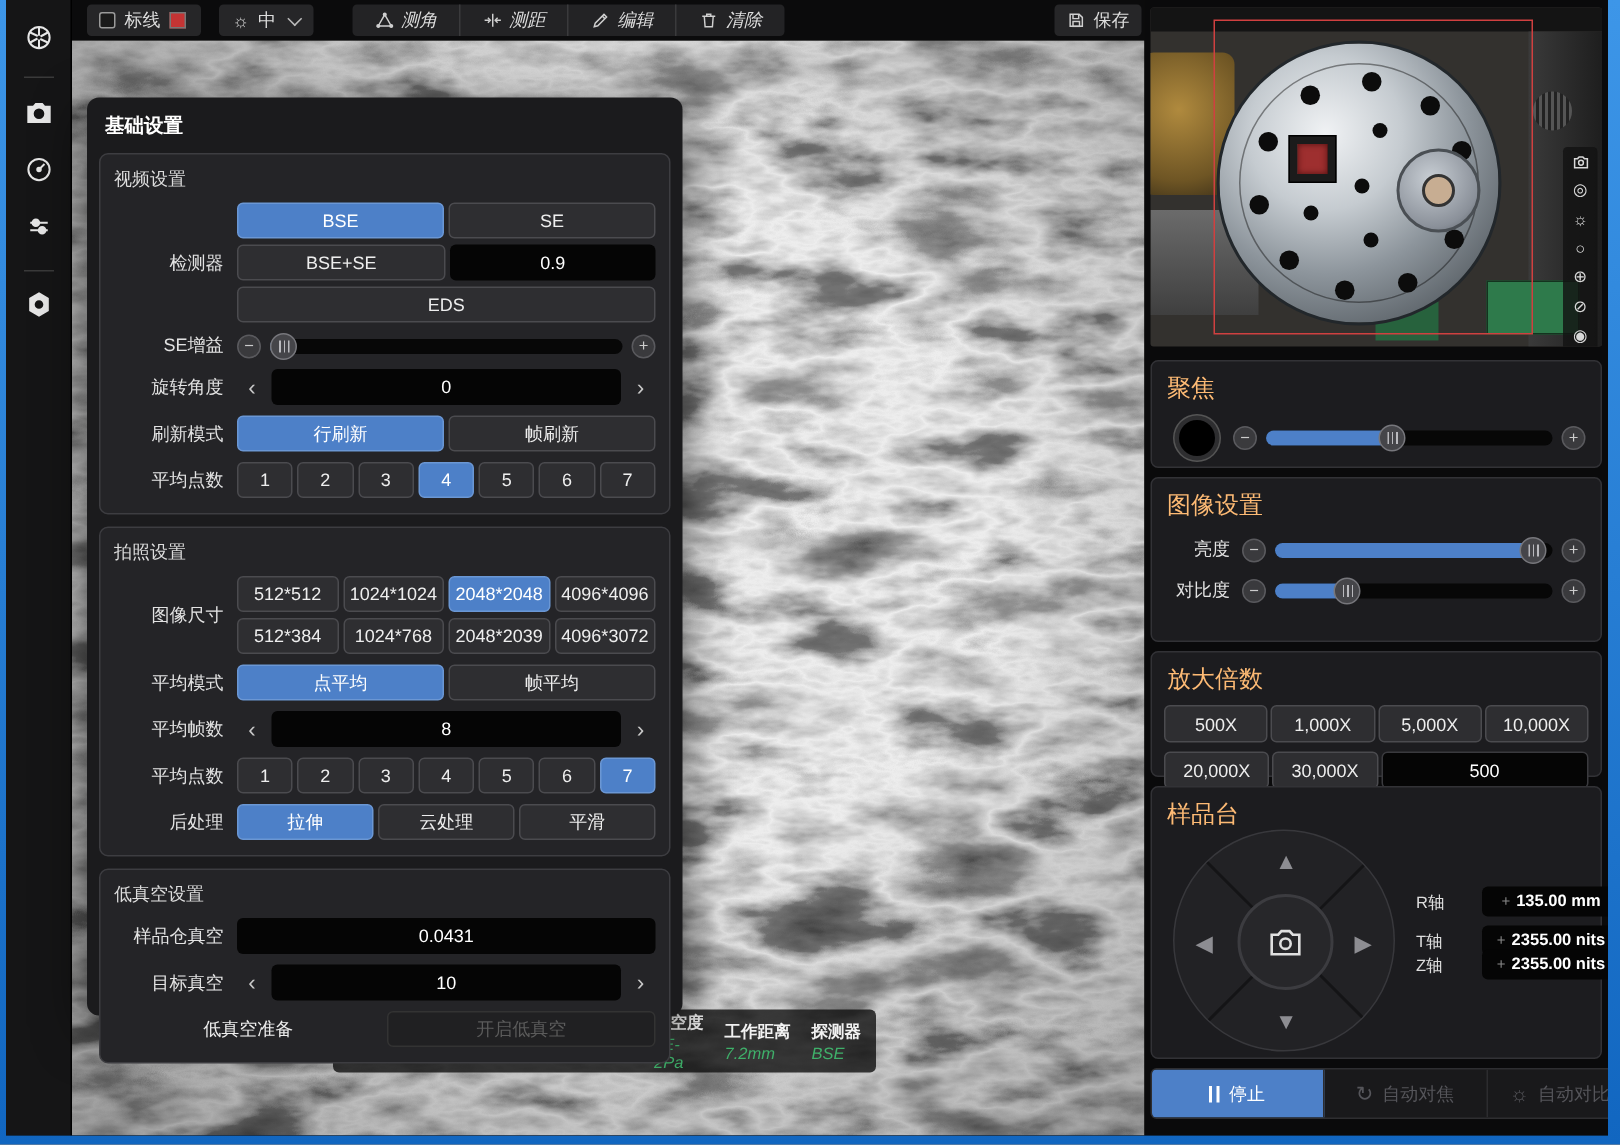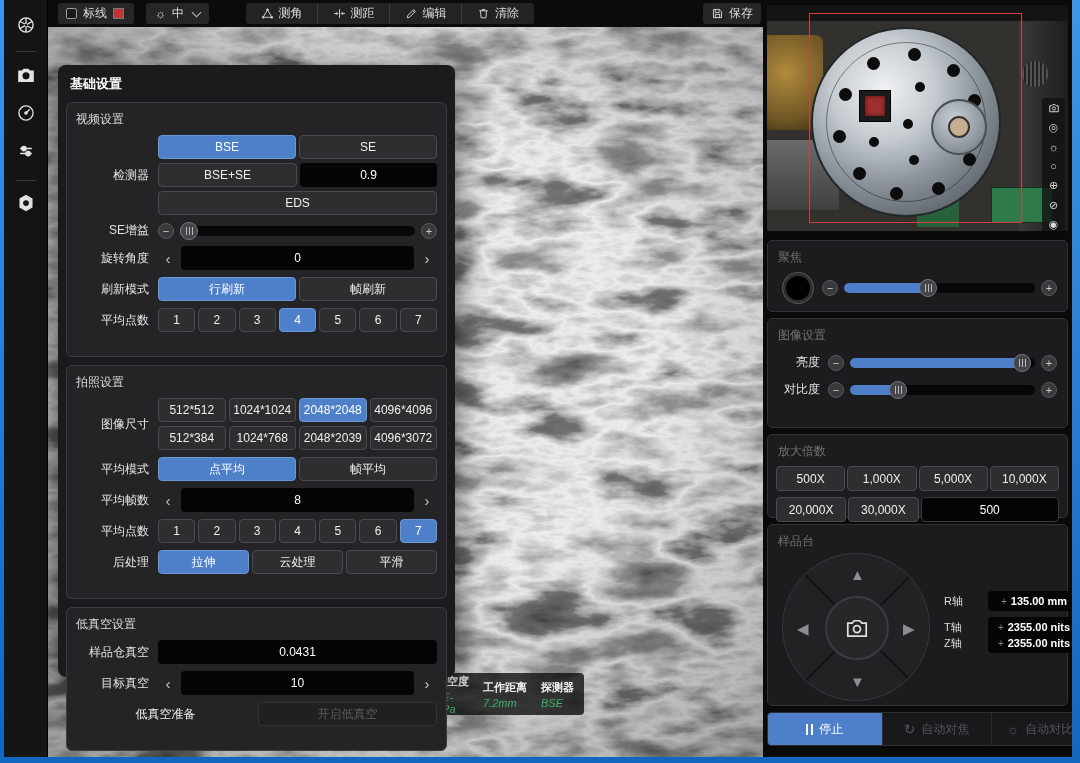--- a/index.html
+++ b/index.html
@@ -30,21 +30,21 @@
 
   
   .canvas{position:absolute;left:44px;top:27px;width:715px;height:730px;background:#1c1c1c;overflow:hidden;}
   .canvas svg.sem{position:absolute;left:0;top:0;}
   .vign{position:absolute;inset:0;background:radial-gradient(ellipse at 55% 45%,rgba(0,0,0,0) 40%,rgba(0,0,0,.35) 100%);}
 
   
   .panel{position:absolute;left:54px;top:65px;width:397px;height:612px;background:#1b1b1d;border-radius:8px;
     box-shadow:0 10px 34px rgba(0,0,0,.65);z-index:6;color:#e8e8e8;}
   .panel-title{font-size:13px;font-weight:bold;padding:10px 12px 4px;color:#fff;}
-  .section{margin:5px 8px 8px;background:var(--card);border:1px solid var(--card-brd);border-radius:6px;padding:6px 9px 24px;}
+  .section{margin:5px 8px 8px;background:var(--card);border:1px solid var(--card-brd);border-radius:6px;padding:6px 9px 10px;}
   .sec-title{font-size:12px;color:#ddd;margin:2px 0 4px;}
   .row{display:flex;align-items:center;margin-top:7px;}
   .rlabel{width:82px;text-align:right;padding-right:9px;font-size:12px;color:#e3e3e3;flex:none;}
   .ctrl{flex:1;display:flex;gap:3px;align-items:center;}
   .btn{flex:1;height:24px;background:var(--btn);border:1px solid var(--btn-brd);border-radius:4px;color:#eee;font-size:12px;
     display:flex;align-items:center;justify-content:center;cursor:pointer;white-space:nowrap;}
   .btn.sel{background:var(--accent);border-color:var(--accent-brd);color:#fff;}
   .btn.dim{background:#202022;border-color:#333;color:#5b5b5b;cursor:default;}
   .valbox{flex:1;height:24px;background:#050505;border-radius:4px;color:#fff;font-size:12px;display:flex;align-items:center;justify-content:center;}
   .chev{width:20px;height:24px;display:flex;align-items:center;justify-content:center;color:#c9c9c9;font-size:15px;cursor:pointer;flex:none;}
@@ -67,21 +67,21 @@
   .scale{width:72px;text-align:center;flex:none;}
   .scale-line{height:2px;background:#f2f2f2;margin:0 4px 4px;}
   .scale-text{color:#f0f0f0;font-size:11px;}
   .stat{display:flex;flex-direction:column;gap:2px;}
   .stat .lb{color:#f2f2f2;font-size:11px;font-weight:bold;white-space:nowrap;}
   .stat .vl{color:var(--green);font-size:11px;font-style:italic;}
 
   
   .rightpane{position:absolute;left:759px;top:0;width:309px;height:757px;background:#0a0a0b;}
   .rcard{position:absolute;left:4px;width:301px;background:#1c1c1f;border:1px solid #323236;border-radius:5px;color:#e8e8e8;}
-  .rtitle{font-size:12px;color:#737373;padding:8px 10px 0;}
+  .rtitle{font-size:16px;color:#fdba74;padding:8px 10px 0;}
 
   
   .cam{position:absolute;left:4px;top:5px;width:301px;height:226px;background:#33312e;border-radius:2px;overflow:hidden;}
   .cam .mach-top{position:absolute;left:0;top:0;width:301px;height:16px;background:#141414;}
   .cam .brass{position:absolute;left:-6px;top:30px;width:62px;height:95px;background:radial-gradient(circle at 40% 40%,#b08a3e,#6e5524 70%,#3c3019 100%);border-radius:8px;}
   .cam .mach-l{position:absolute;left:0;top:135px;width:72px;height:70px;background:linear-gradient(180deg,#6b6b6b,#3f3f3f);}
   .cam .mach-r{position:absolute;left:252px;top:16px;width:49px;height:210px;background:linear-gradient(90deg,#3a3a3a,#1e1e1e);}
   .cam .knob{position:absolute;left:255px;top:56px;width:26px;height:26px;border-radius:50%;background:repeating-linear-gradient(90deg,#555 0 2px,#222 2px 4px);}
   .cam .pcb1{position:absolute;left:224px;top:182px;width:62px;height:36px;background:#2e7a4b;border:1px solid #14331f;}
   .cam .pcb2{position:absolute;left:150px;top:196px;width:42px;height:26px;background:#27623d;}
@@ -184,21 +184,21 @@
     <div class="tb-group" style="left:10px;padding-right:2px;">
       <span class="tb-chk"></span>
       <span>标线</span>
       <span class="tb-swatch"></span>
     </div>
     <div class="tb-group" style="left:98px;">
       <span style="margin:0 6px 0 9px;color:#ccc;font-size:12px;">☼</span>
       <span>中</span>
       <span class="tb-chevron"></span>
     </div>
-    <div class="tb-group" style="left:198px;background:#232325;">
+    <div class="tb-group" style="left:187px;background:#232325;font-style:italic;">
       <div class="tb-seg">
         <svg viewBox="0 0 24 24" fill="none" stroke="#cfcfcf" stroke-width="1.8">
             <path d="M12 5L20 19H4z"></path>
             <circle cx="12" cy="5" r="1.6" fill="#cfcfcf"></circle>
             <circle cx="4" cy="19" r="1.6" fill="#cfcfcf"></circle>
             <circle cx="20" cy="19" r="1.6" fill="#cfcfcf"></circle>
           </svg>
         <span>测角</span>
       </div>
       <div class="tb-seg">

